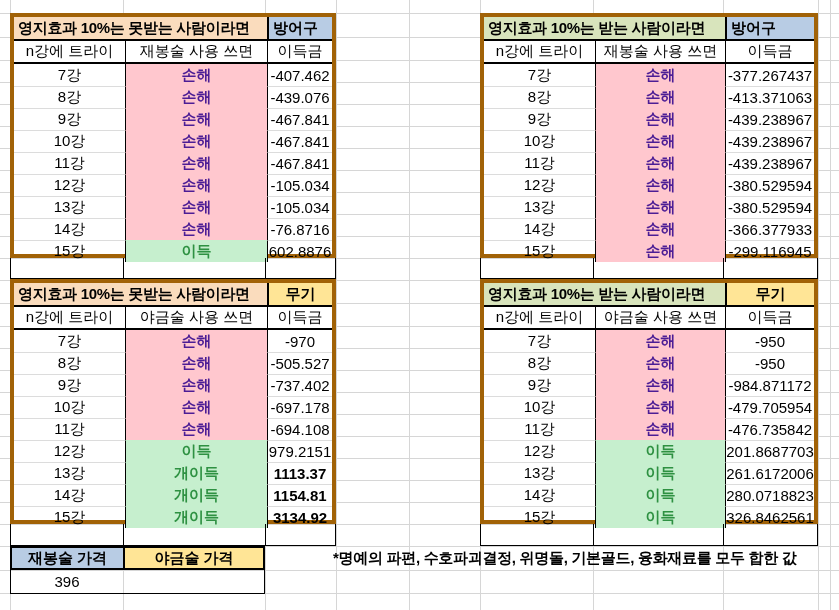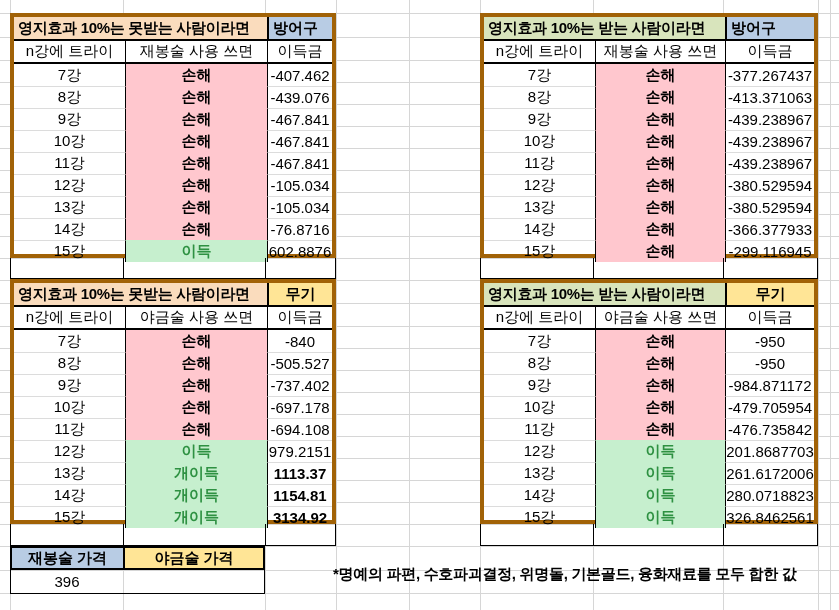--- a/index.html
+++ b/index.html
@@ -32,32 +32,32 @@
   .right-tbl .w-title{width:241px;}
 
   .hdr-orange{background:#fadcbd;}
   .hdr-green{background:#d8e4bc;}
   .fill-blue{background:#b8cce4;}
   .fill-yellow{background:#ffe596;}
   .title{justify-content:flex-start;padding-left:4px;letter-spacing:-0.3px;}
   .cat-left{justify-content:flex-start;padding-left:4px;}
   .bold{font-weight:700;}
   .verdict{font-weight:700;}
-  .loss{background:#ffc7ce;color:#000000;}
+  .loss{background:#ffc7ce;color:#4c1d95;}
   .gain{background:#c6efce;color:#2e9142;}
 
   .ghost{position:absolute;height:21px;display:flex;border-bottom:1px solid #000;box-sizing:border-box;}
   .ghost > div{box-sizing:border-box;border-left:1px solid #000;}
   .ghost > div:last-child{border-right:1px solid #000;}
 
   .ptable{position:absolute;display:flex;border:2px solid #000;box-sizing:border-box;background:#0f172a;}
   .pvalues{position:absolute;display:flex;border:1px solid #000;border-top:none;box-sizing:border-box;}
   .pvalues .cell{height:100%;}
 
-  .note{position:absolute;font-weight:700;display:flex;align-items:center;white-space:nowrap;letter-spacing:-0.3px;margin-top:16px;}
+  .note{position:absolute;font-weight:700;display:flex;align-items:center;white-space:nowrap;letter-spacing:-0.3px;}
 </style>
 </head>
 <body>
 
 <div class="sheet">
   <div id="grid">
       <div class="gl-h" style="top: 13px;"></div>
       <div class="gl-h" style="top: 37px;"></div>
       <div class="gl-h" style="top: 60px;"></div>
       <div class="gl-h" style="top: 82px;"></div>
@@ -216,21 +216,21 @@
       <div class="cell w-profit bold fill-yellow cat-sep">무기</div>
     </div>
     <div class="row colhead-row">
       <div class="cell w-tier">n강에 트라이</div>
       <div class="cell w-skill sep">야금술 사용 쓰면</div>
       <div class="cell w-profit sep">이득금</div>
     </div>
     <div class="row data-row">
         <div class="cell w-tier">7강</div>
         <div class="cell w-skill sep verdict loss">손해</div>
-        <div class="cell w-profit sep">-840</div>
+        <div class="cell w-profit sep">-970</div>
       </div>
     <div class="row data-row">
         <div class="cell w-tier">8강</div>
         <div class="cell w-skill sep verdict loss">손해</div>
         <div class="cell w-profit sep">-505.527</div>
       </div>
     <div class="row data-row">
         <div class="cell w-tier">9강</div>
         <div class="cell w-skill sep verdict loss">손해</div>
         <div class="cell w-profit sep">-737.402</div>

